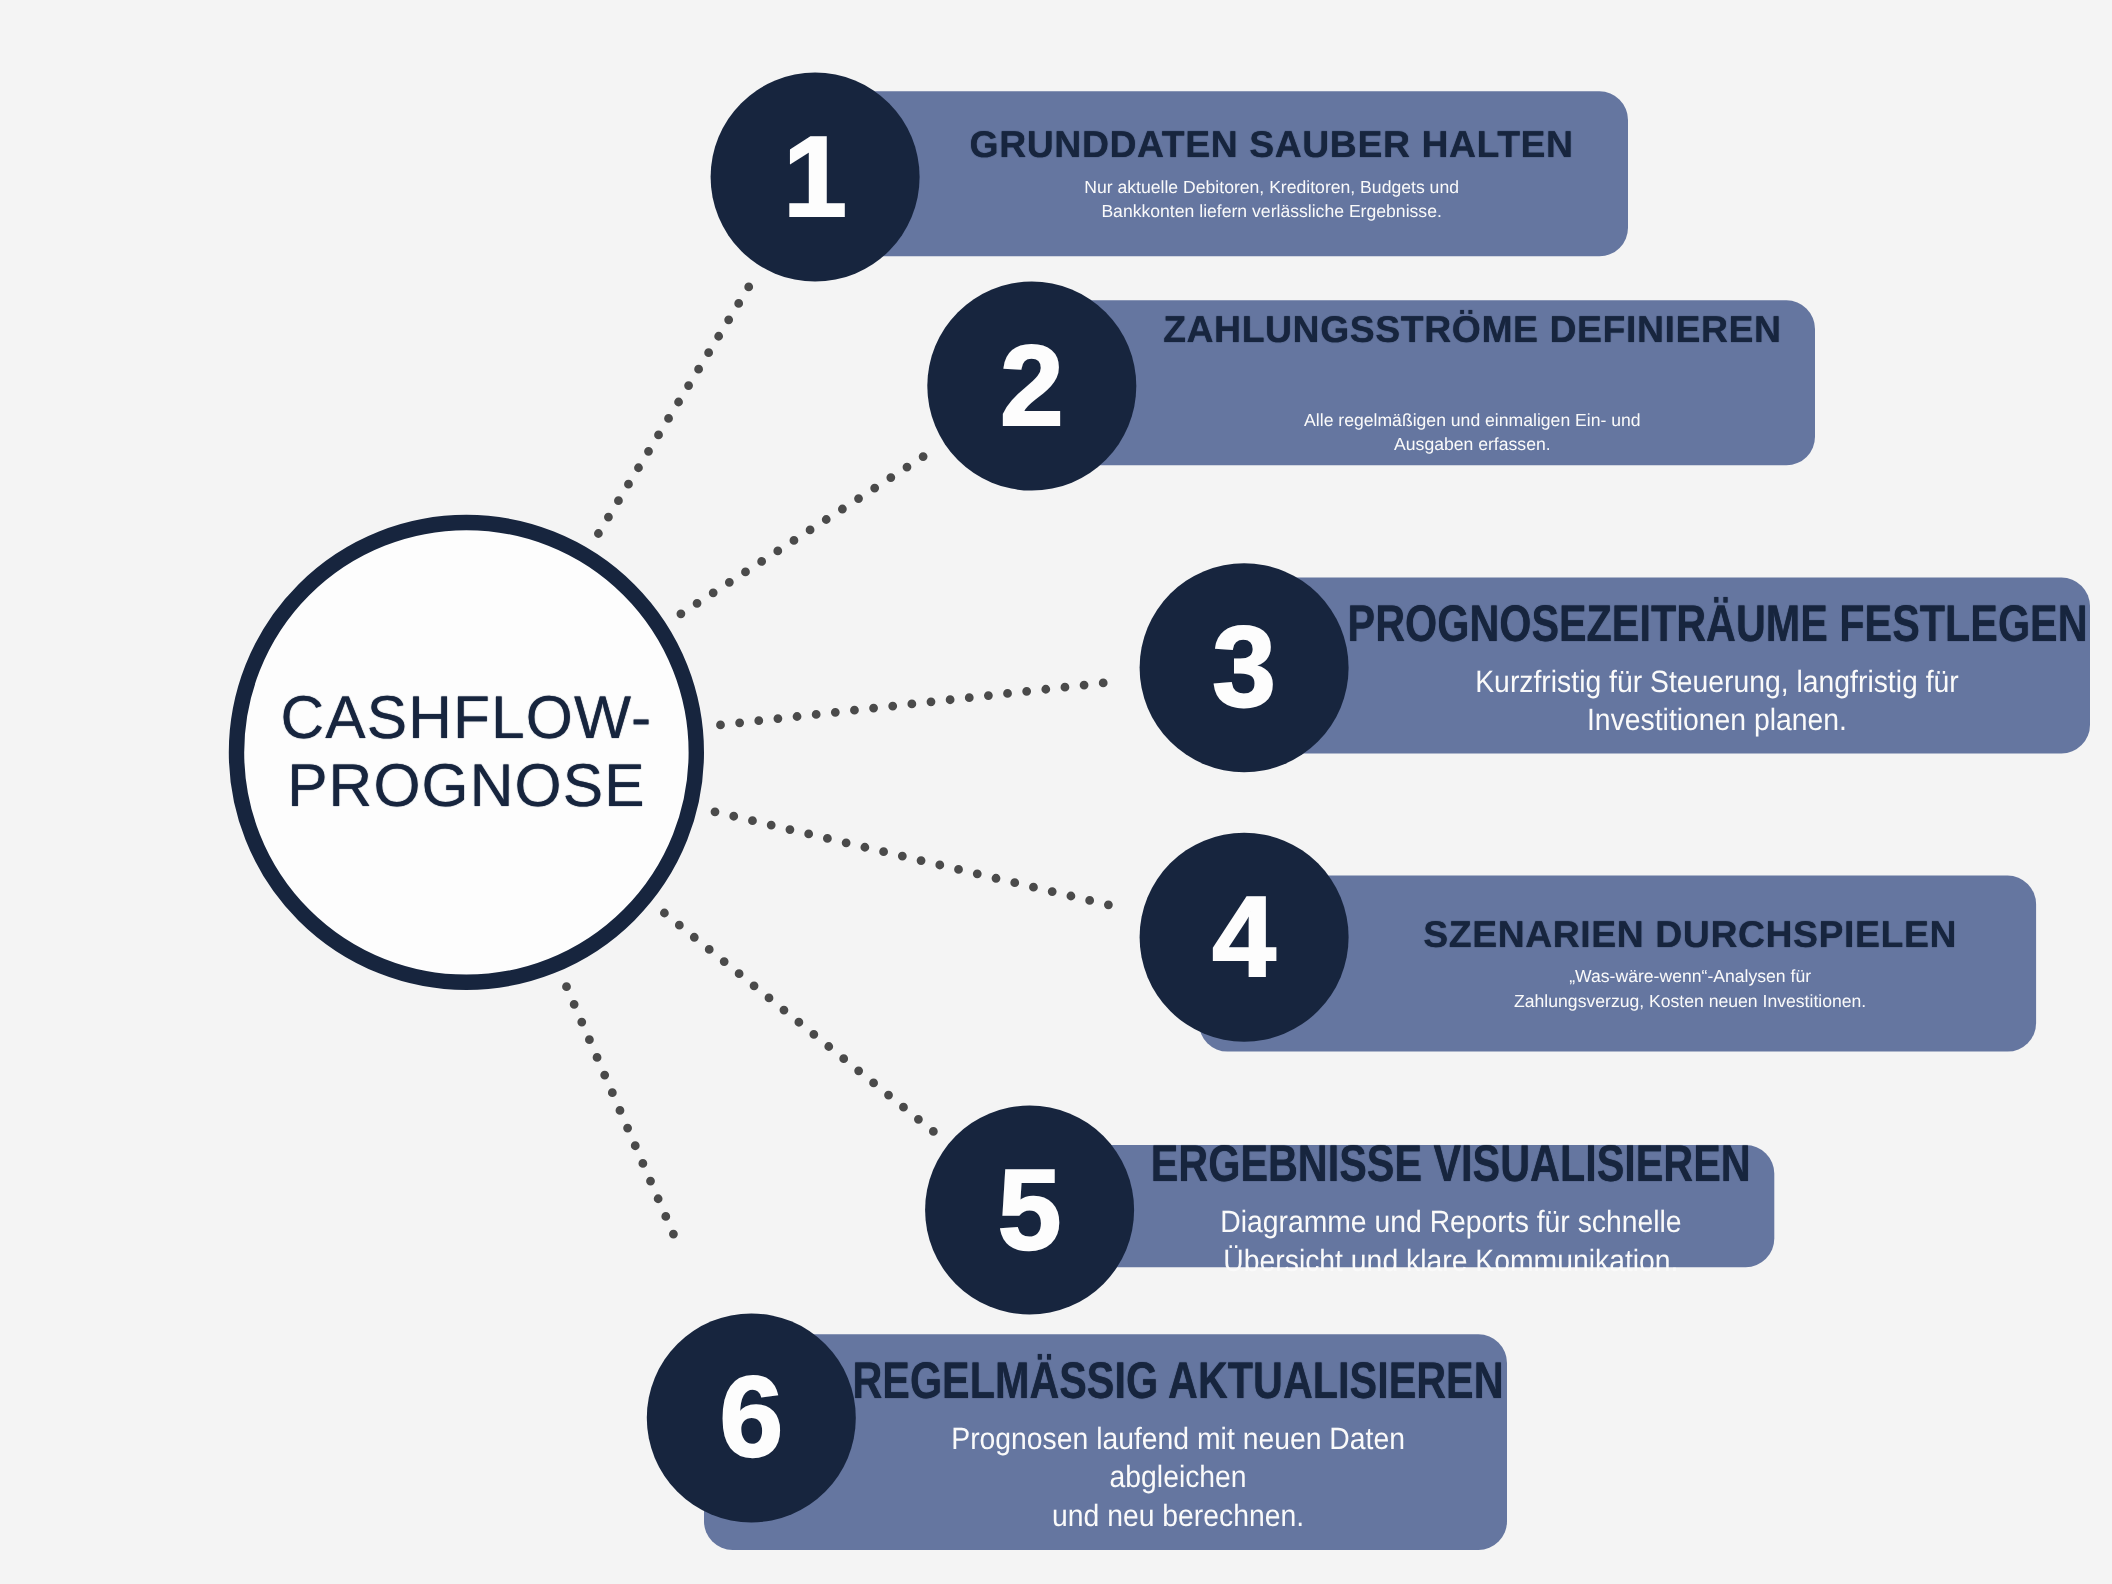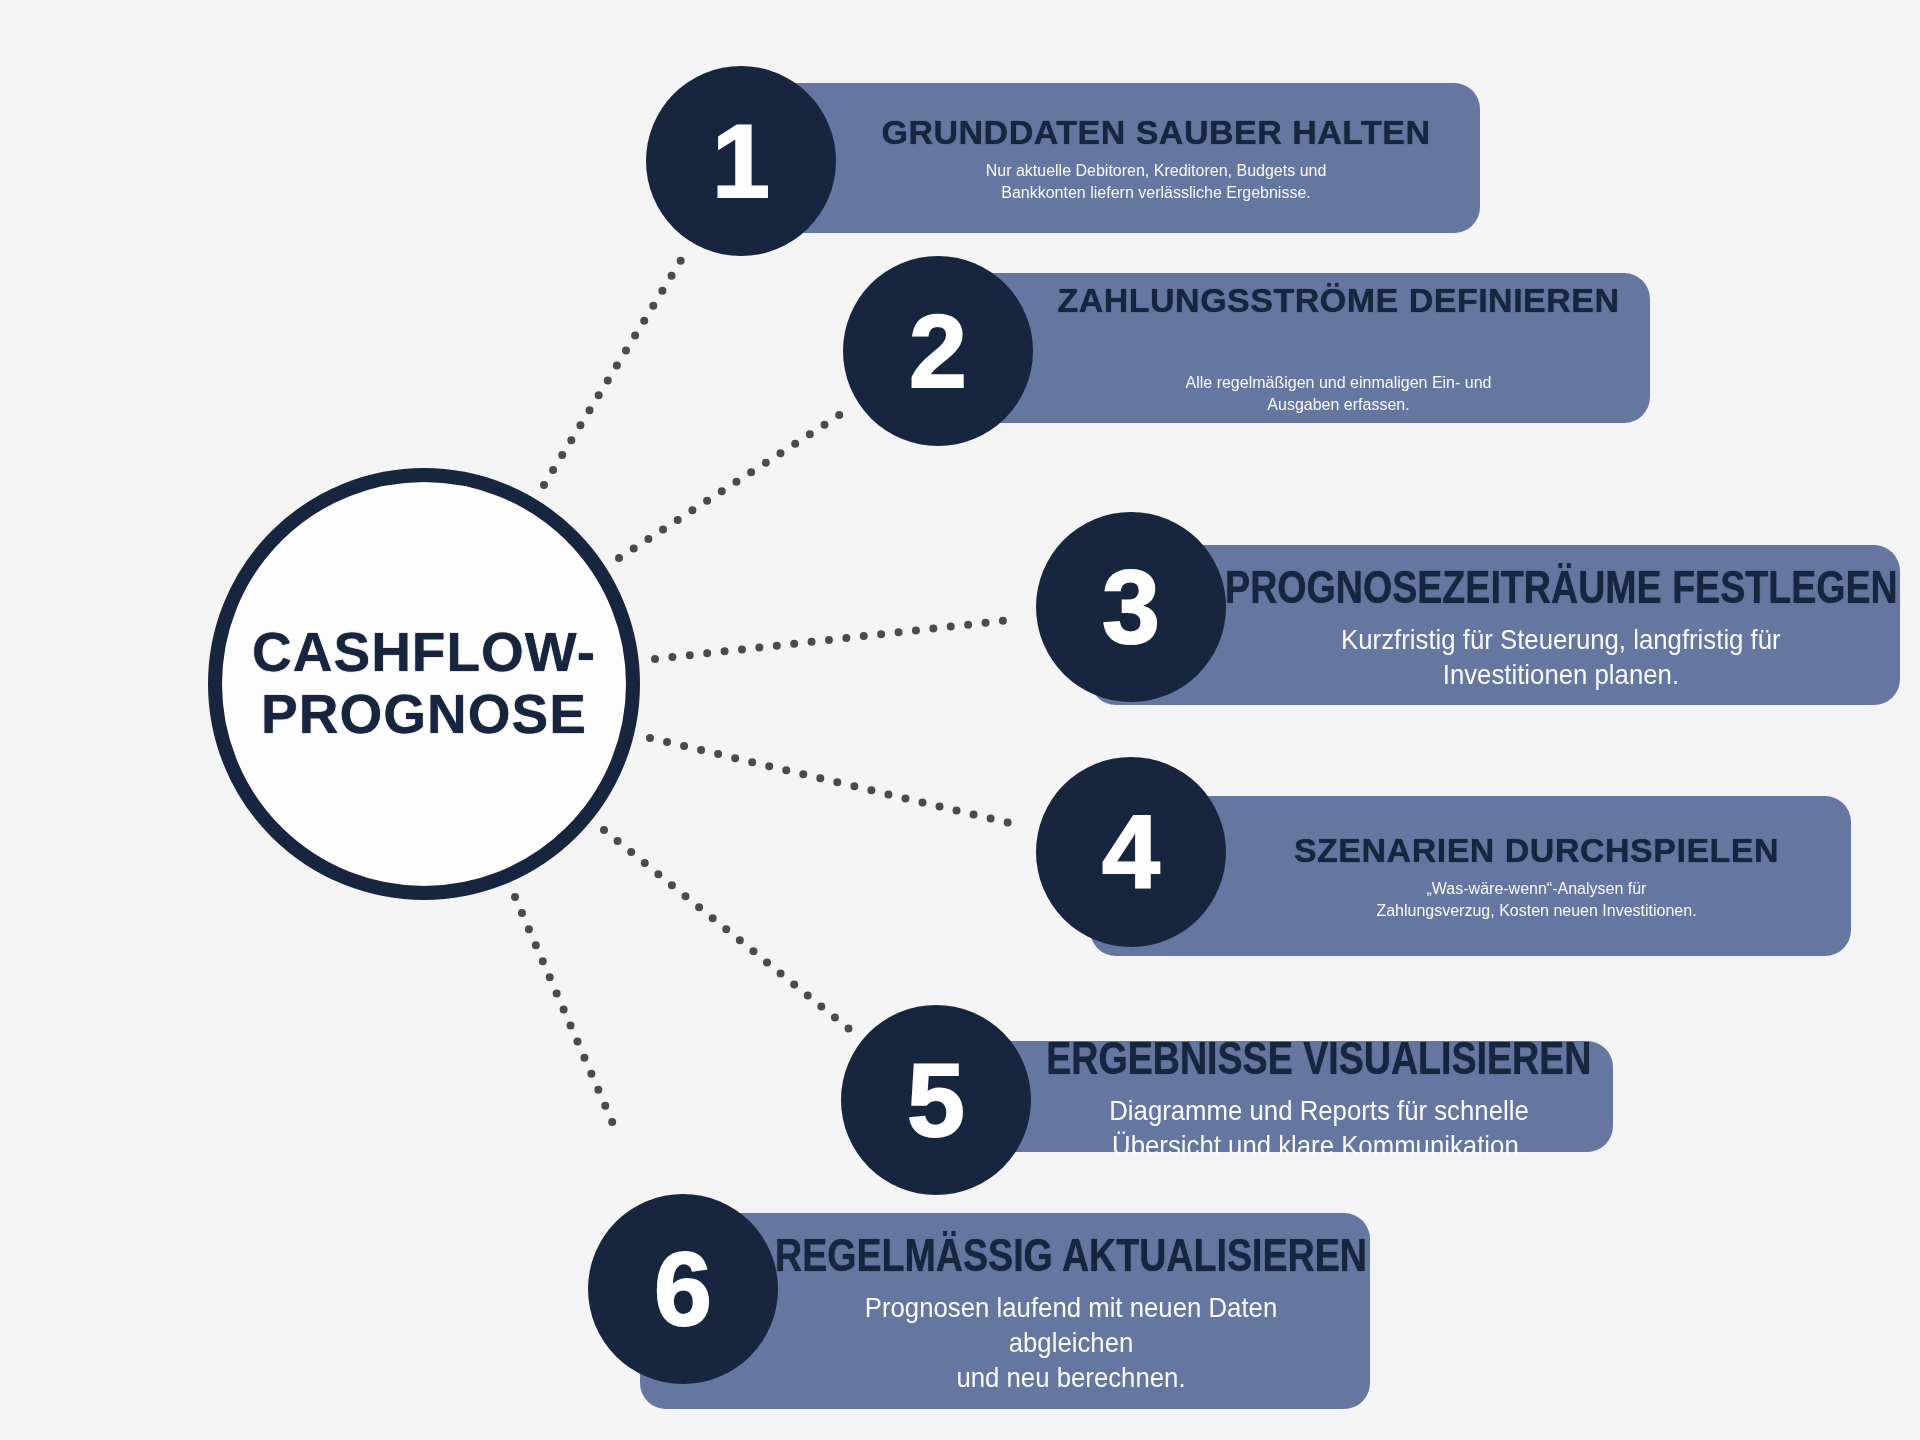--- a/index.html
+++ b/index.html
@@ -11,21 +11,21 @@
   #connectors{position:absolute;left:0;top:0;z-index:0;}
 
   
   .center-circle{
     position:absolute;left:208px;top:468px;width:432px;height:432px;
     box-sizing:border-box;border:14px solid #17253e;border-radius:50%;
     background:#fdfdfd;display:flex;align-items:center;justify-content:center;
     z-index:1;
   }
   .center-label{
-    color:#17253e;font-size:55px;font-weight:bold;line-height:1.12;
+    color:#17253e;font-size:55px;font-weight:normal;line-height:1.12;
     letter-spacing:1px;text-align:center;white-space:pre-line;
     text-shadow:0 0 1px #17253e;
   }
 
   
   .box{
     position:absolute;background:#6576a0;border-radius:26px;z-index:1;
     box-sizing:border-box;display:flex;flex-direction:column;
     justify-content:center;align-items:center;
     padding:10px 16px 10px 148px;
@@ -50,21 +50,21 @@
   .badge span{
     color:#fdfdfd;font-size:104px;font-weight:bold;line-height:1;
     -webkit-text-stroke:2px #fdfdfd;
   }
 
   
   .s1 .box{left:700px;top:83px;width:780px;height:150px;}
   .s1 .badge{left:646px;top:66px;}
   .s2 .box{left:895px;top:273px;width:755px;height:150px;gap:44px;}
   .s2 .badge{left:843px;top:256px;}
-  .s3 .box{left:1090px;top:525px;width:810px;height:160px;margin-top:20px;}
+  .s3 .box{left:1090px;top:525px;width:810px;height:160px;}
   .s3 .badge{left:1036px;top:512px;}
   .s4 .box{left:1090px;top:796px;width:761px;height:160px;}
   .s4 .badge{left:1036px;top:757px;}
   .s5 .box{left:893px;top:1025px;width:720px;height:111px;margin-top:16px;}
   .s5 .badge{left:841px;top:1005px;}
   .s6 .box{left:640px;top:1213px;width:730px;height:196px;}
   .s6 .badge{left:588px;top:1194px;}
 </style>
 </head>
 <body>

